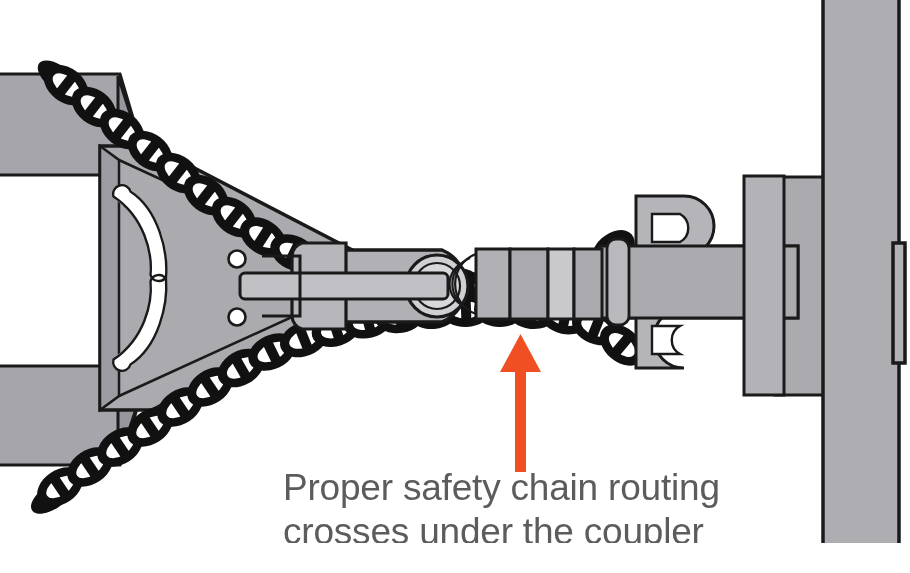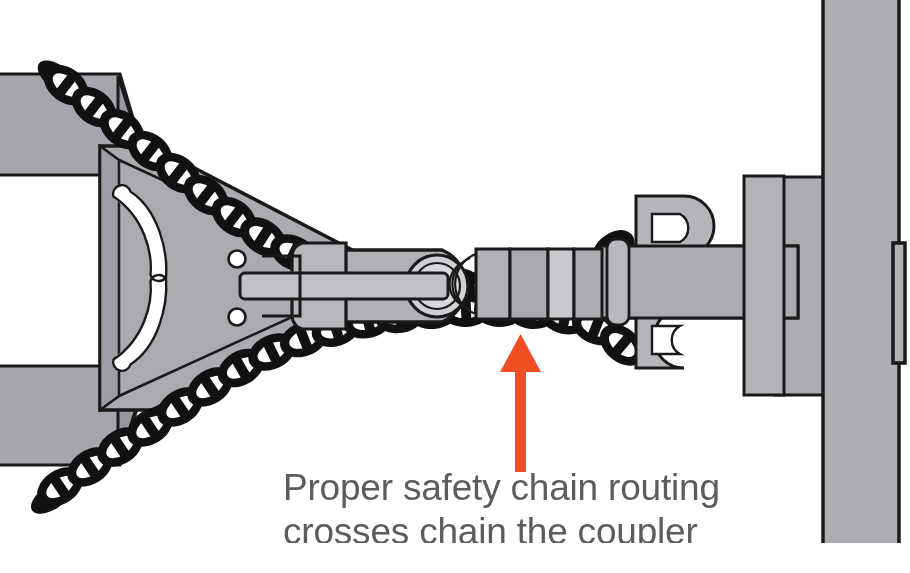--- a/index.html
+++ b/index.html
@@ -286,17 +286,17 @@
         <rect x="515" y="360" width="11" height="112" fill="#f04e23"></rect>
         <polygon points="520.5,334 541,372 500,372" fill="#f04e23"></polygon>
       </g>
 
     </g>
   </svg>
 
   <div class="caption-layer">
     <div class="caption">
       <span class="line">Proper safety chain routing</span>
-      <span class="line">crosses chain the coupler</span>
+      <span class="line">crosses under the coupler</span>
     </div>
   </div>
 
 </div>
 
 </body></html>

